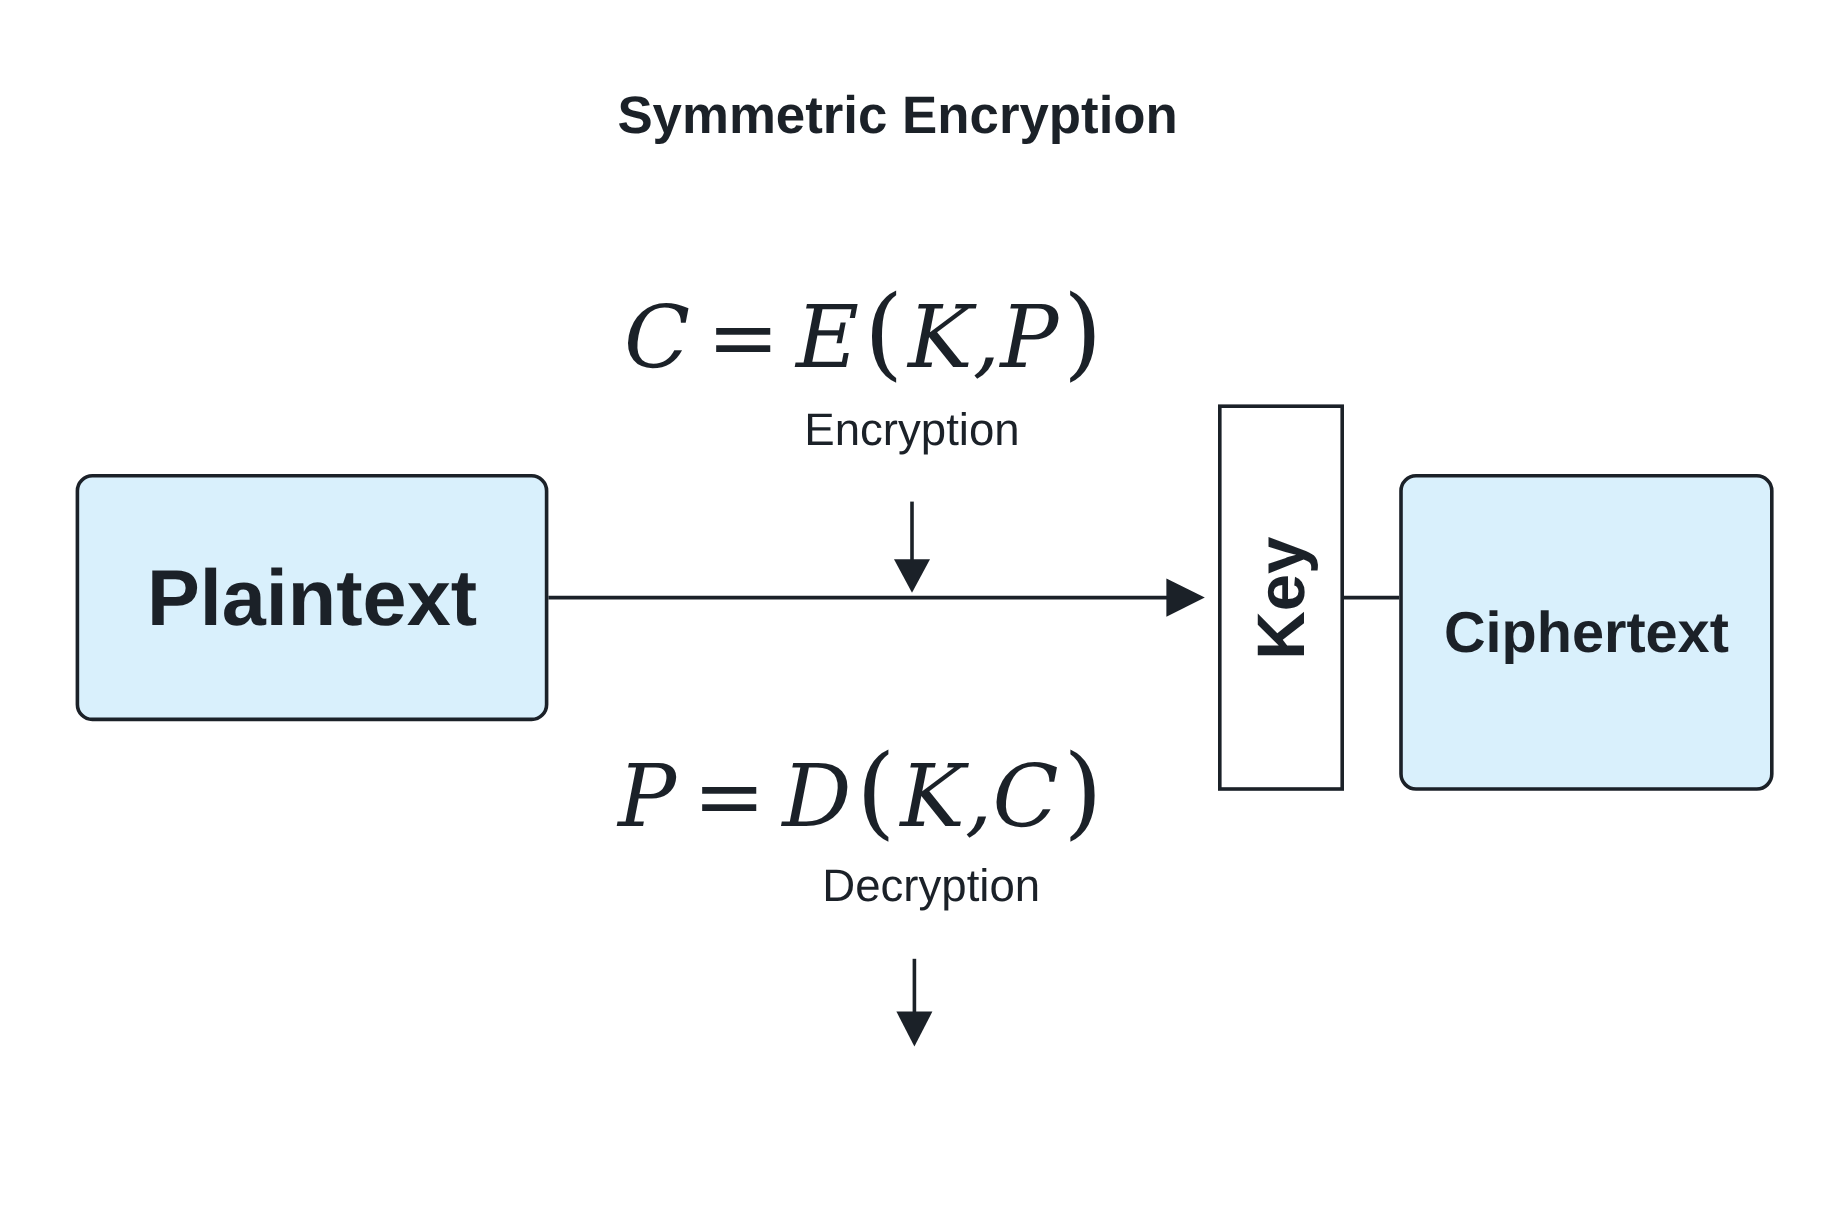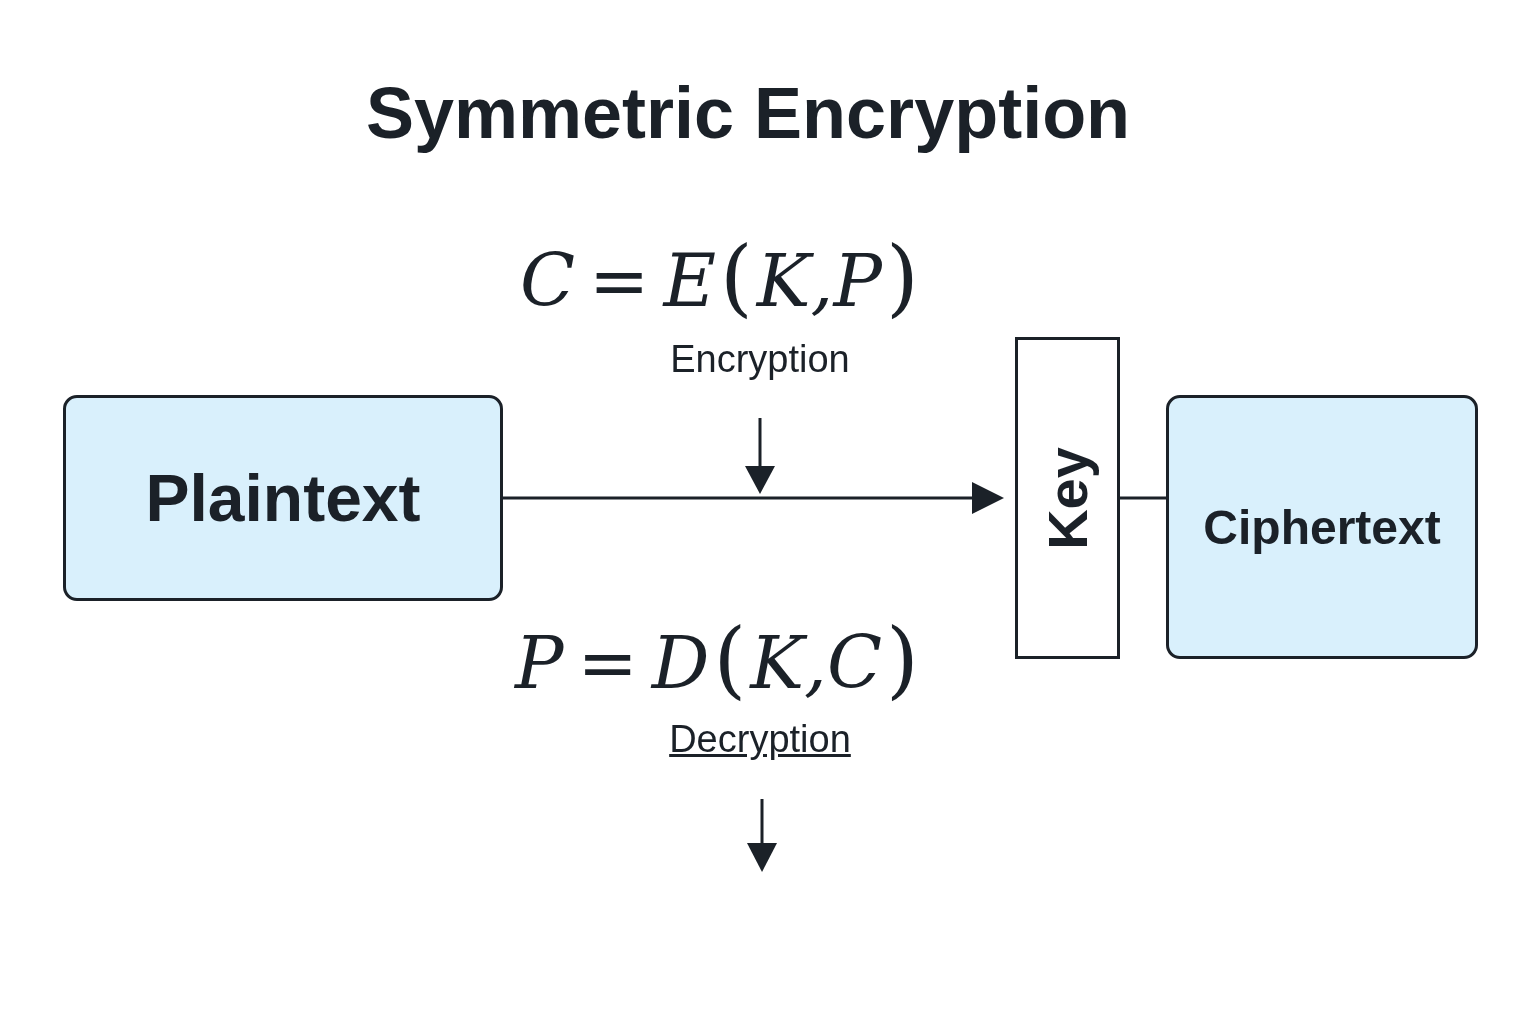--- a/index.html
+++ b/index.html
@@ -4,38 +4,38 @@
 <style>
   html, body { margin: 0; padding: 0; }
   body {
     width: 1536px; height: 1024px; position: relative; overflow: hidden;
     background: #ffffff; color: #1b2128;
     font-family: "Liberation Sans", "DejaVu Sans", sans-serif;
   }
   .abs { position: absolute; }
   .title {
     left: 0; width: 1496px; top: 72px; text-align: center;
-    font-size: 72px; font-weight: bold; letter-spacing: 0px;
+    font-size: 44px; font-weight: bold; letter-spacing: 0px;
   }
   .formula {
     font-family: "DejaVu Serif", "Liberation Serif", serif;
     font-style: italic; font-size: 72px; white-space: nowrap; text-align: left;
   }
   .formula .op { font-style: normal; margin: 0 14px; }
   .formula .paren { font-style: normal; font-weight: 300; font-size: 84px; margin: 0 4px; }
   .enc-formula { left: 520px; width: 500px; top: 228px; }
   .dec-formula { left: 515px; width: 500px; top: 610px; }
   .label { font-size: 38px; text-align: center; white-space: nowrap; }
   .enc-label { left: 560px; width: 400px; top: 338px; }
-  .dec-label { left: 560px; width: 400px; top: 718px; text-decoration: underline; }
+  .dec-label { left: 576px; width: 400px; top: 718px; }
   .box {
     background: #d9f0fc; border: 3px solid #1b2128; border-radius: 14px;
     display: flex; align-items: center; justify-content: center; box-sizing: border-box;
   }
-  .plain-box { left: 63px; top: 395px; width: 440px; height: 206px; }
+  .plain-box { left: 63px; top: 395px; width: 394px; height: 206px; }
   .plain-box span { font-size: 66px; font-weight: bold; }
   .cipher-box { left: 1166px; top: 395px; width: 312px; height: 264px; }
   .cipher-box span { font-size: 48px; font-weight: bold; }
   .key-box {
     left: 1015px; top: 337px; width: 105px; height: 322px;
     border: 3px solid #1b2128; background: #fff; box-sizing: border-box;
     display: flex; align-items: center; justify-content: center;
   }
   .key-box span {
     display: inline-block; transform: rotate(-90deg);

